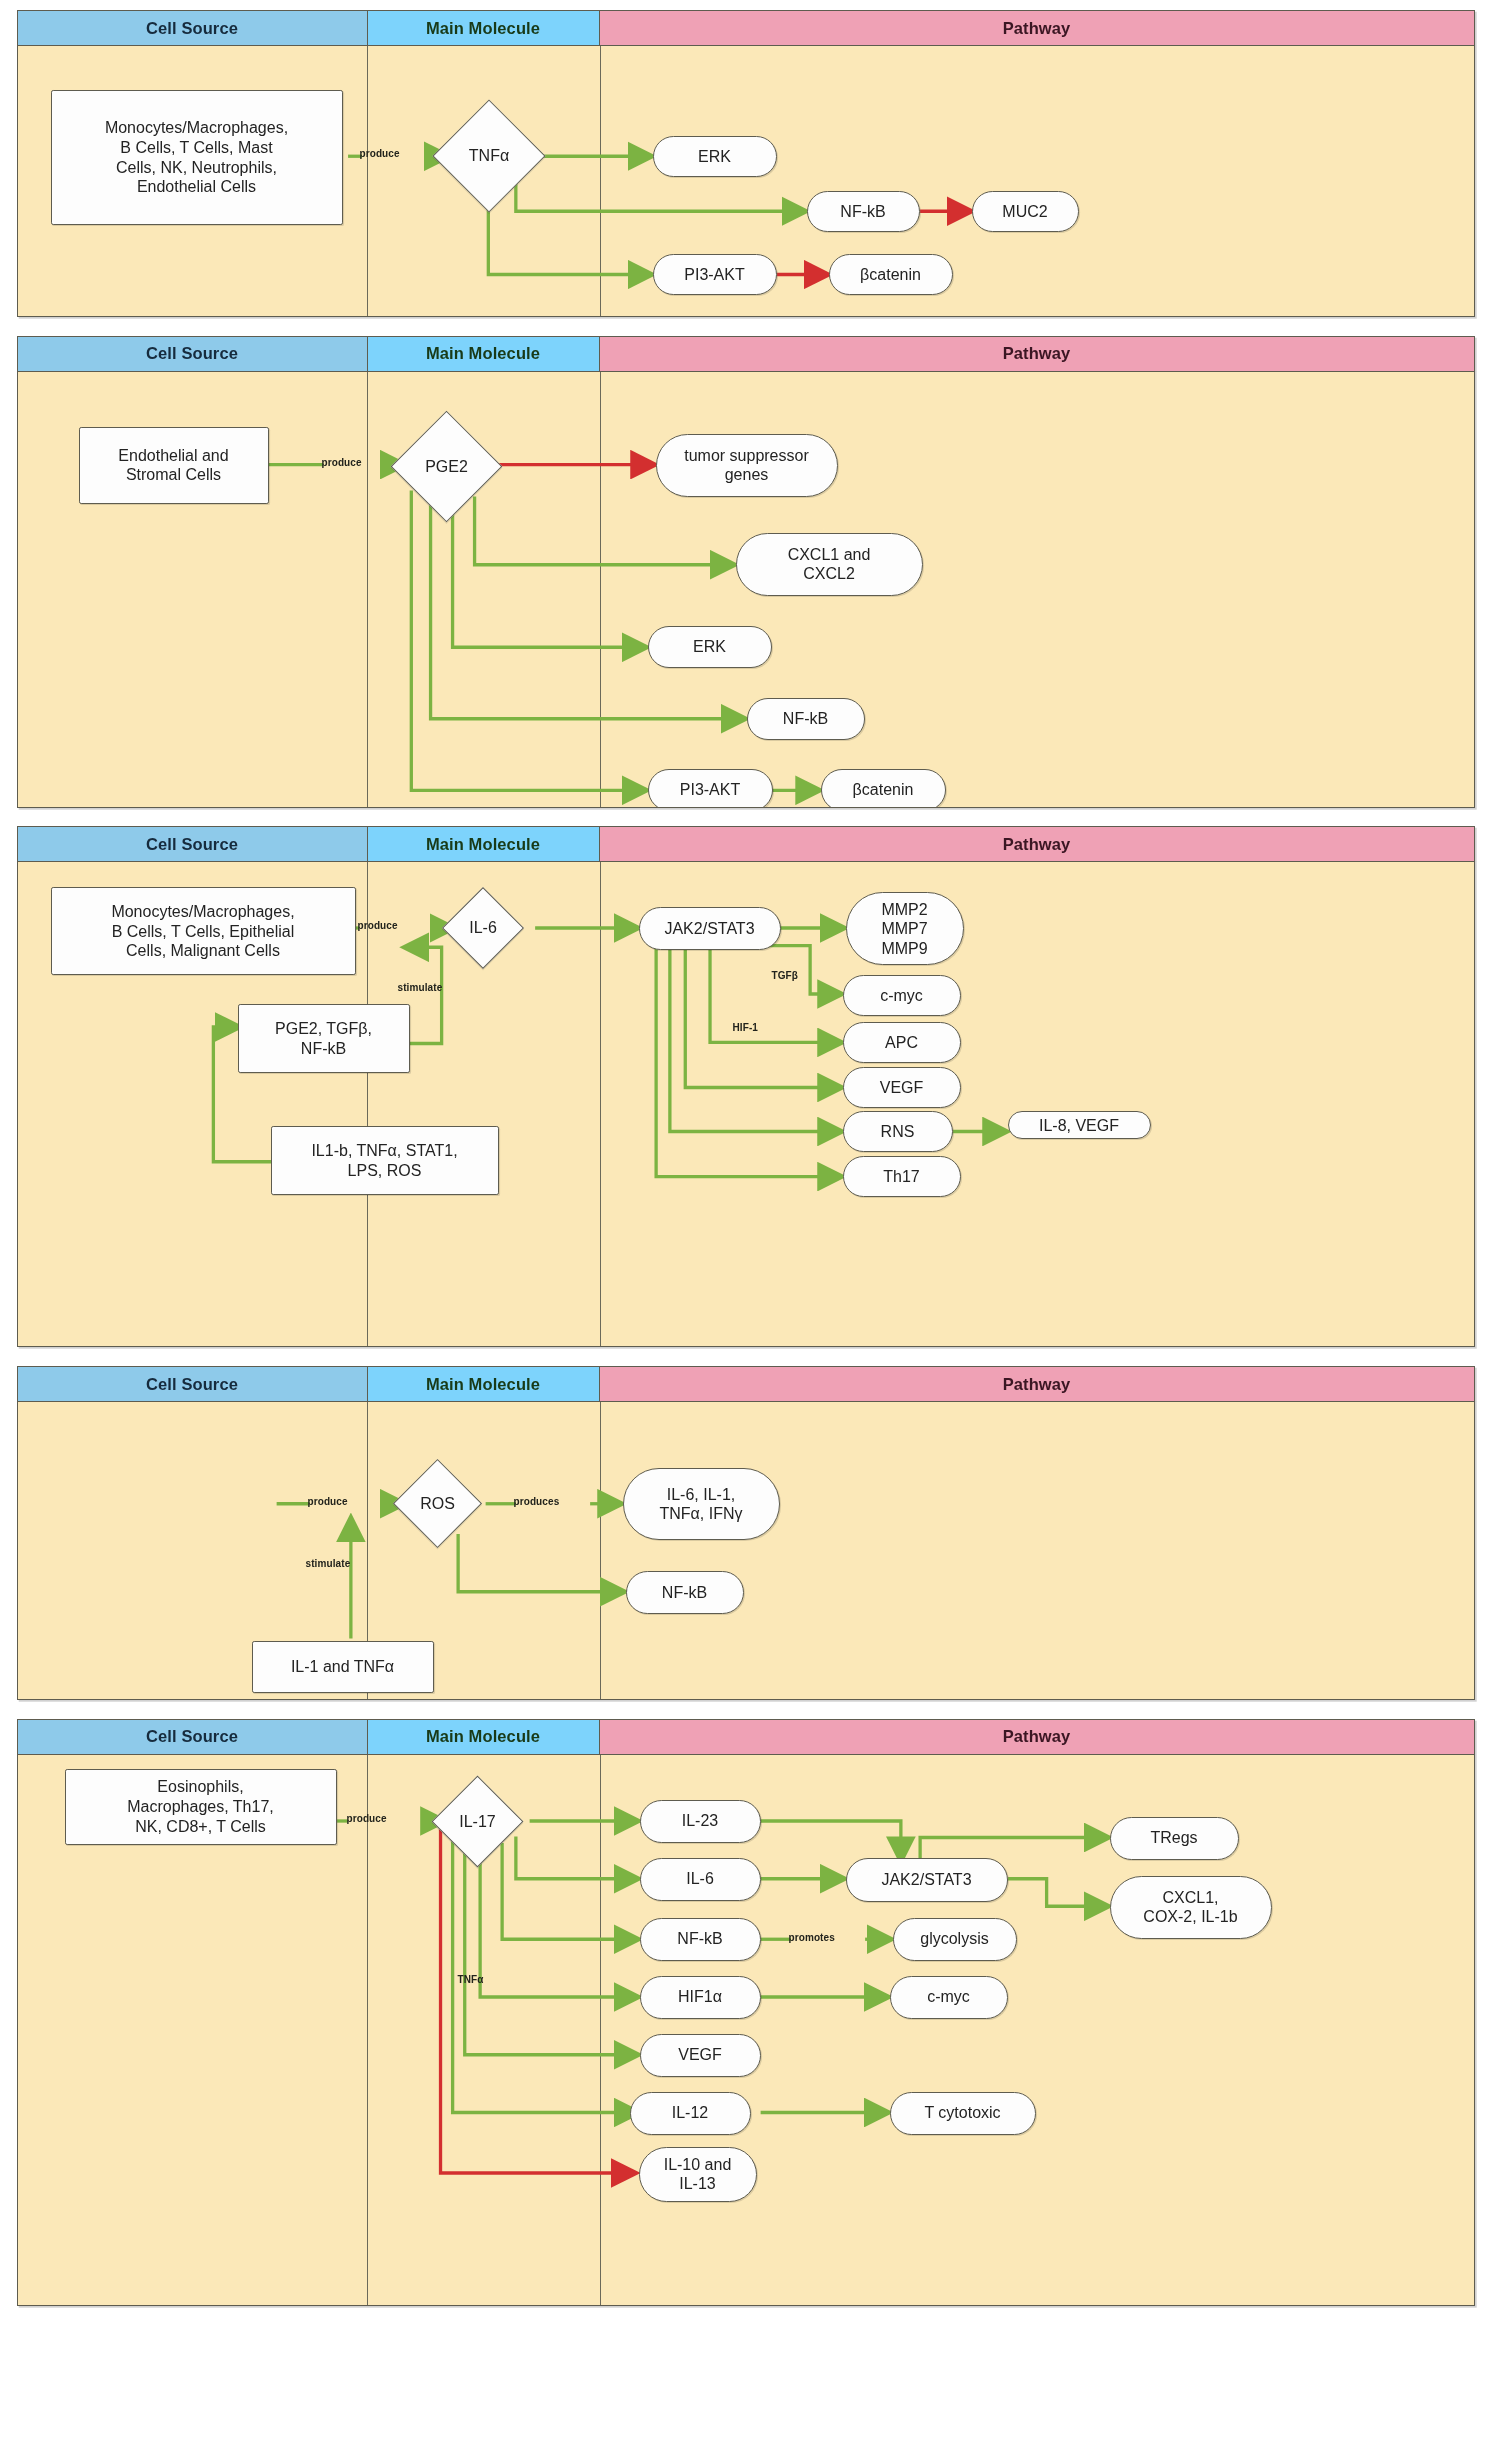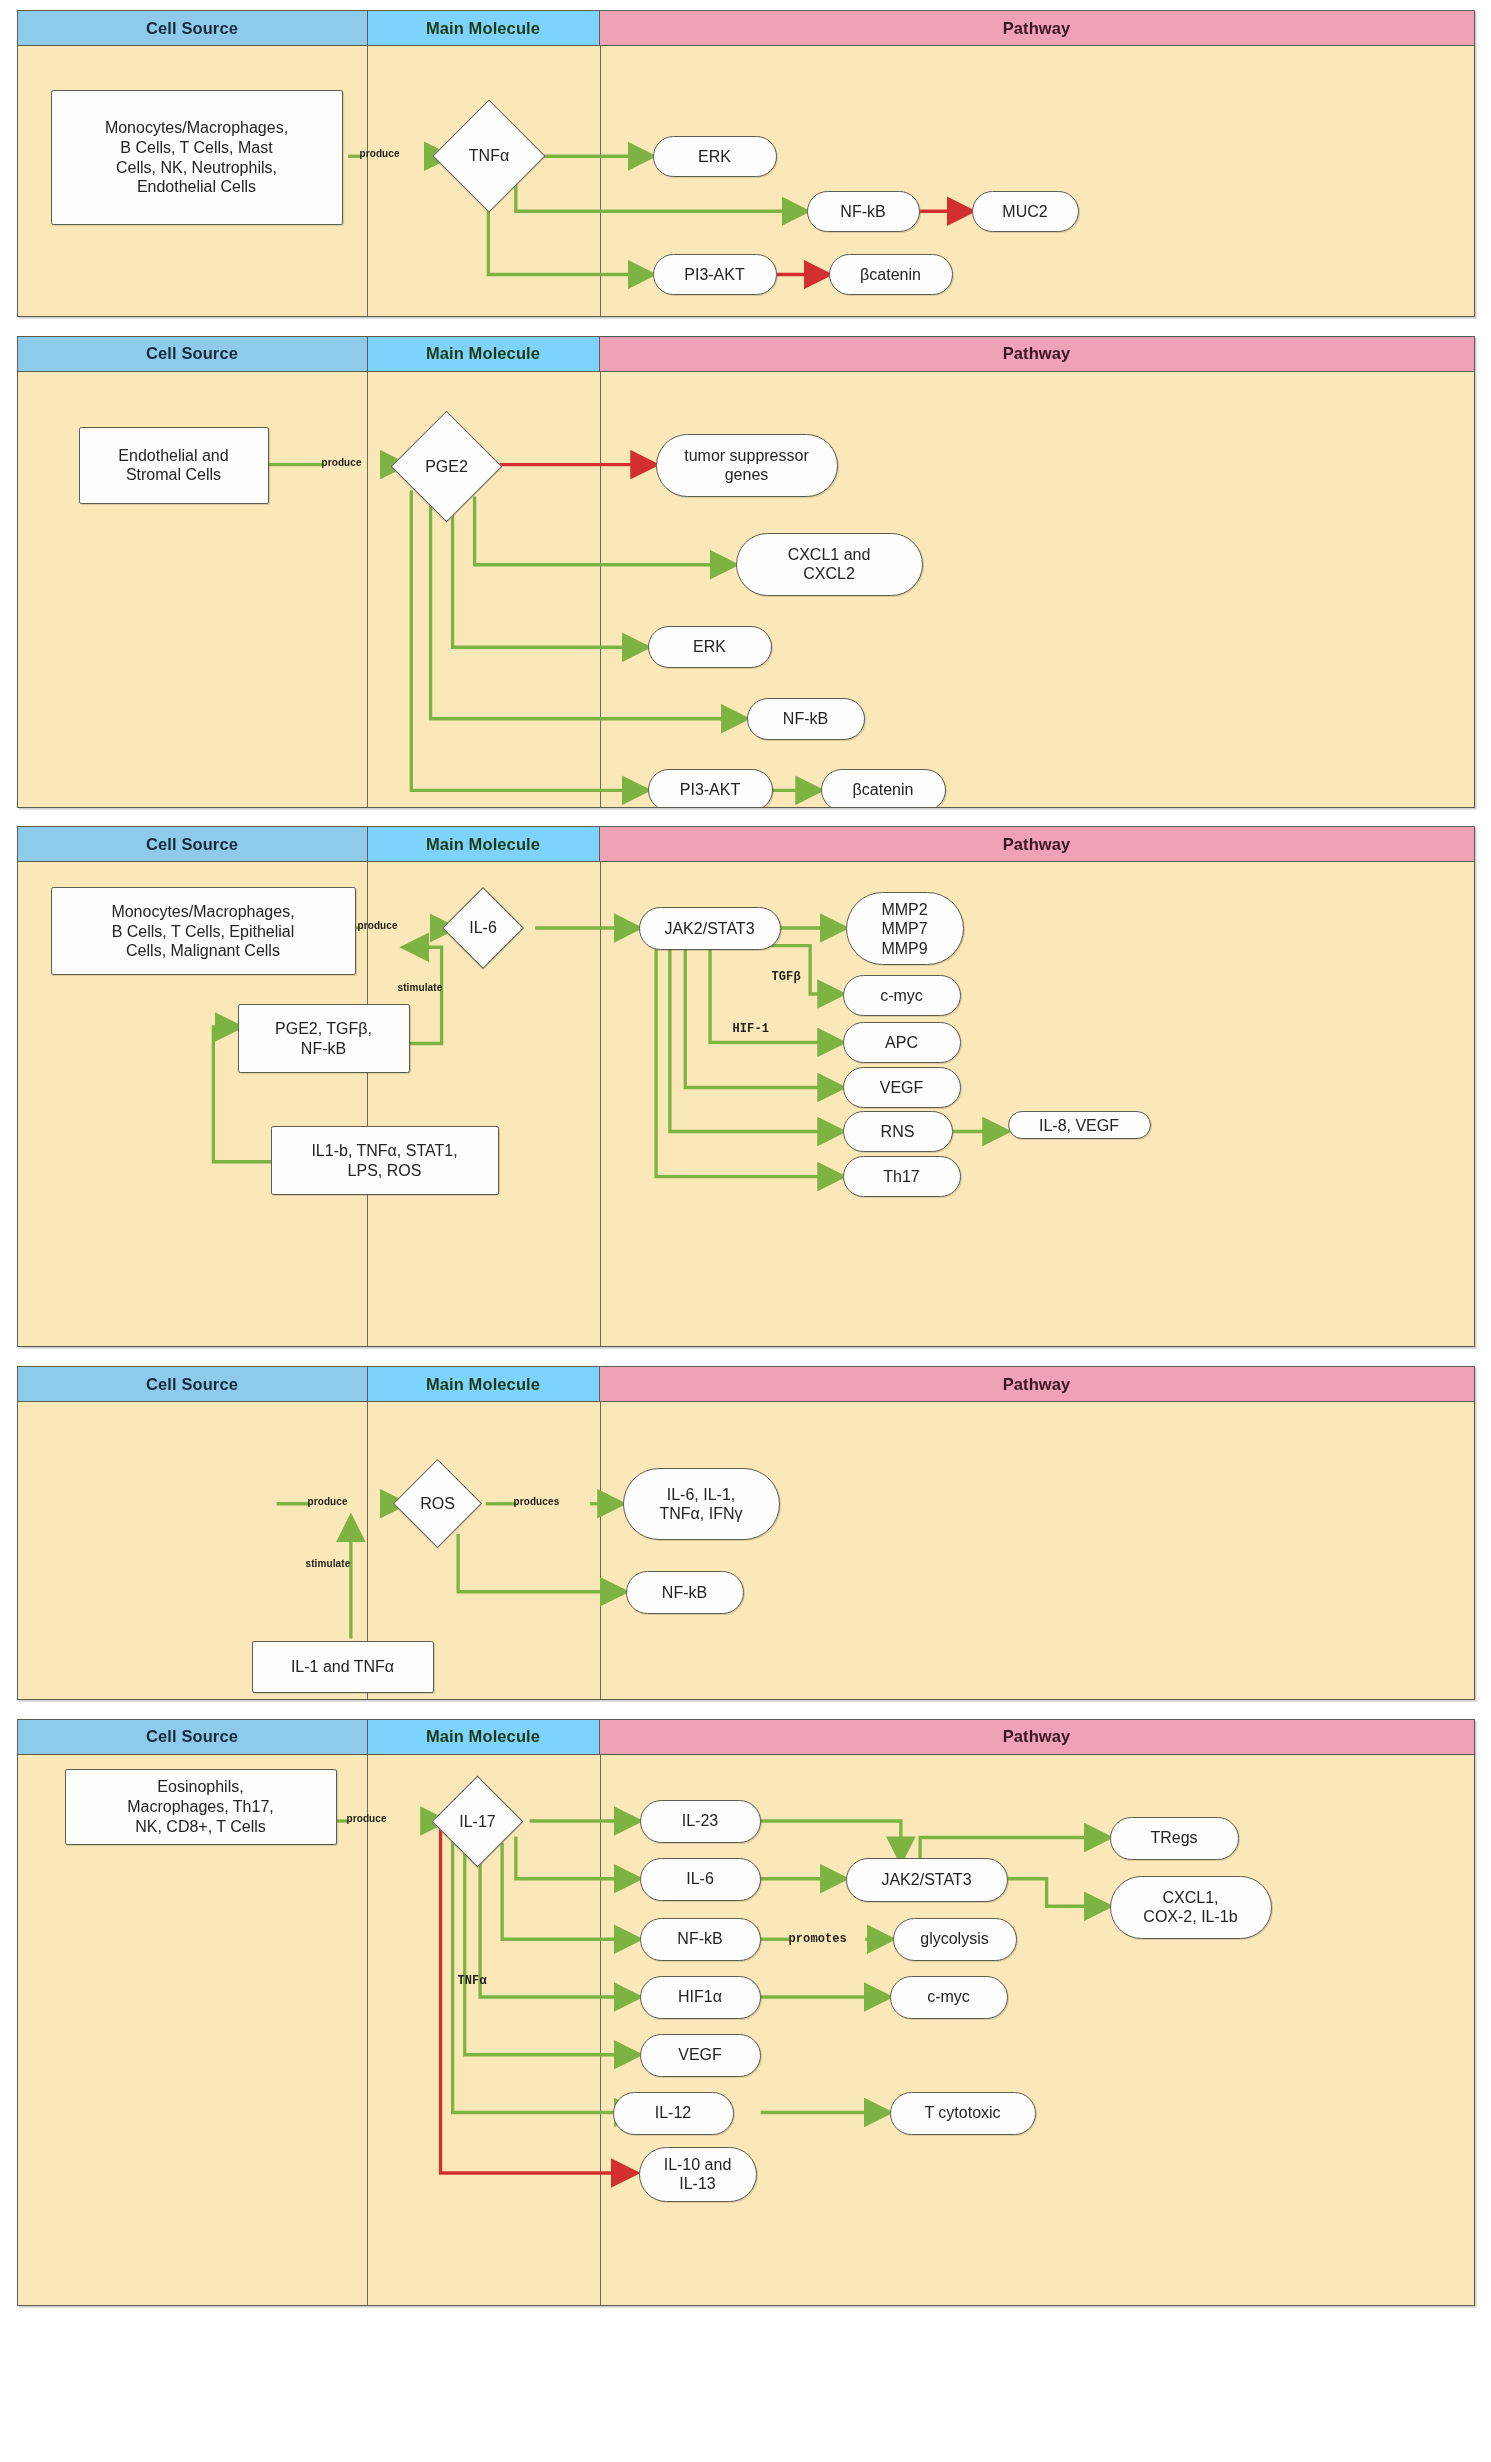--- a/index.html
+++ b/index.html
@@ -66,21 +66,21 @@
     display:flex;align-items:center;justify-content:center;
     font-size:16px; color:#232323; white-space:nowrap;
   }
 
   .elabel{
     position:absolute;
     font-size:10px; font-weight:bold; color:#22231c;
     white-space:nowrap;
     letter-spacing:0.1px;
   }
-  .elabel.small{ font-size:12px;font-family:Liberation Mono, monospace; }
+  .elabel.small{ font-size:10px; }
 
   svg.wires{ position:absolute; left:0; top:0; pointer-events:none; }
   .gl{ stroke:#7cb342; stroke-width:6; fill:none; }
   .rl{ stroke:#d32f2f; stroke-width:6; fill:none; }
 </style>
 </head>
 <body>
 
 <div id="root">
 
@@ -366,21 +366,21 @@
       <div class="elabel small" style="left:440px;top:219px;">TNFα</div>
 
       <div class="node pill" style="left:622px;top:45px;width:121px;height:43px;">IL-23</div>
       <div class="node pill" style="left:622px;top:103px;width:121px;height:43px;">IL-6</div>
       <div class="node pill" style="left:622px;top:163px;width:121px;height:43px;">NF-kB</div>
       <div class="elabel small" style="left:771px;top:177px;">promotes</div>
       <div class="node pill" style="left:875px;top:163px;width:124px;height:43px;">glycolysis</div>
       <div class="node pill" style="left:622px;top:221px;width:121px;height:43px;">HIF1α</div>
       <div class="node pill" style="left:872px;top:221px;width:118px;height:43px;">c-myc</div>
       <div class="node pill" style="left:622px;top:279px;width:121px;height:43px;">VEGF</div>
-      <div class="node pill" style="left:595px;top:337px;width:121px;height:43px;text-align:right;">IL-12</div>
+      <div class="node pill" style="left:612px;top:337px;width:121px;height:43px;text-align:right;">IL-12</div>
       <div class="node pill" style="left:872px;top:337px;width:146px;height:43px;">T cytotoxic</div>
       <div class="node pill" style="left:621px;top:392px;width:118px;height:55px;">IL-10 and
 IL-13</div>
 
       <div class="node pill" style="left:828px;top:103px;width:162px;height:44px;">JAK2/STAT3</div>
       <div class="node pill" style="left:1092px;top:62px;width:129px;height:43px;">TRegs</div>
       <div class="node pill" style="left:1092px;top:121px;width:162px;height:63px;">CXCL1,
 COX-2, IL-1b</div>
     </div>
   </div>

